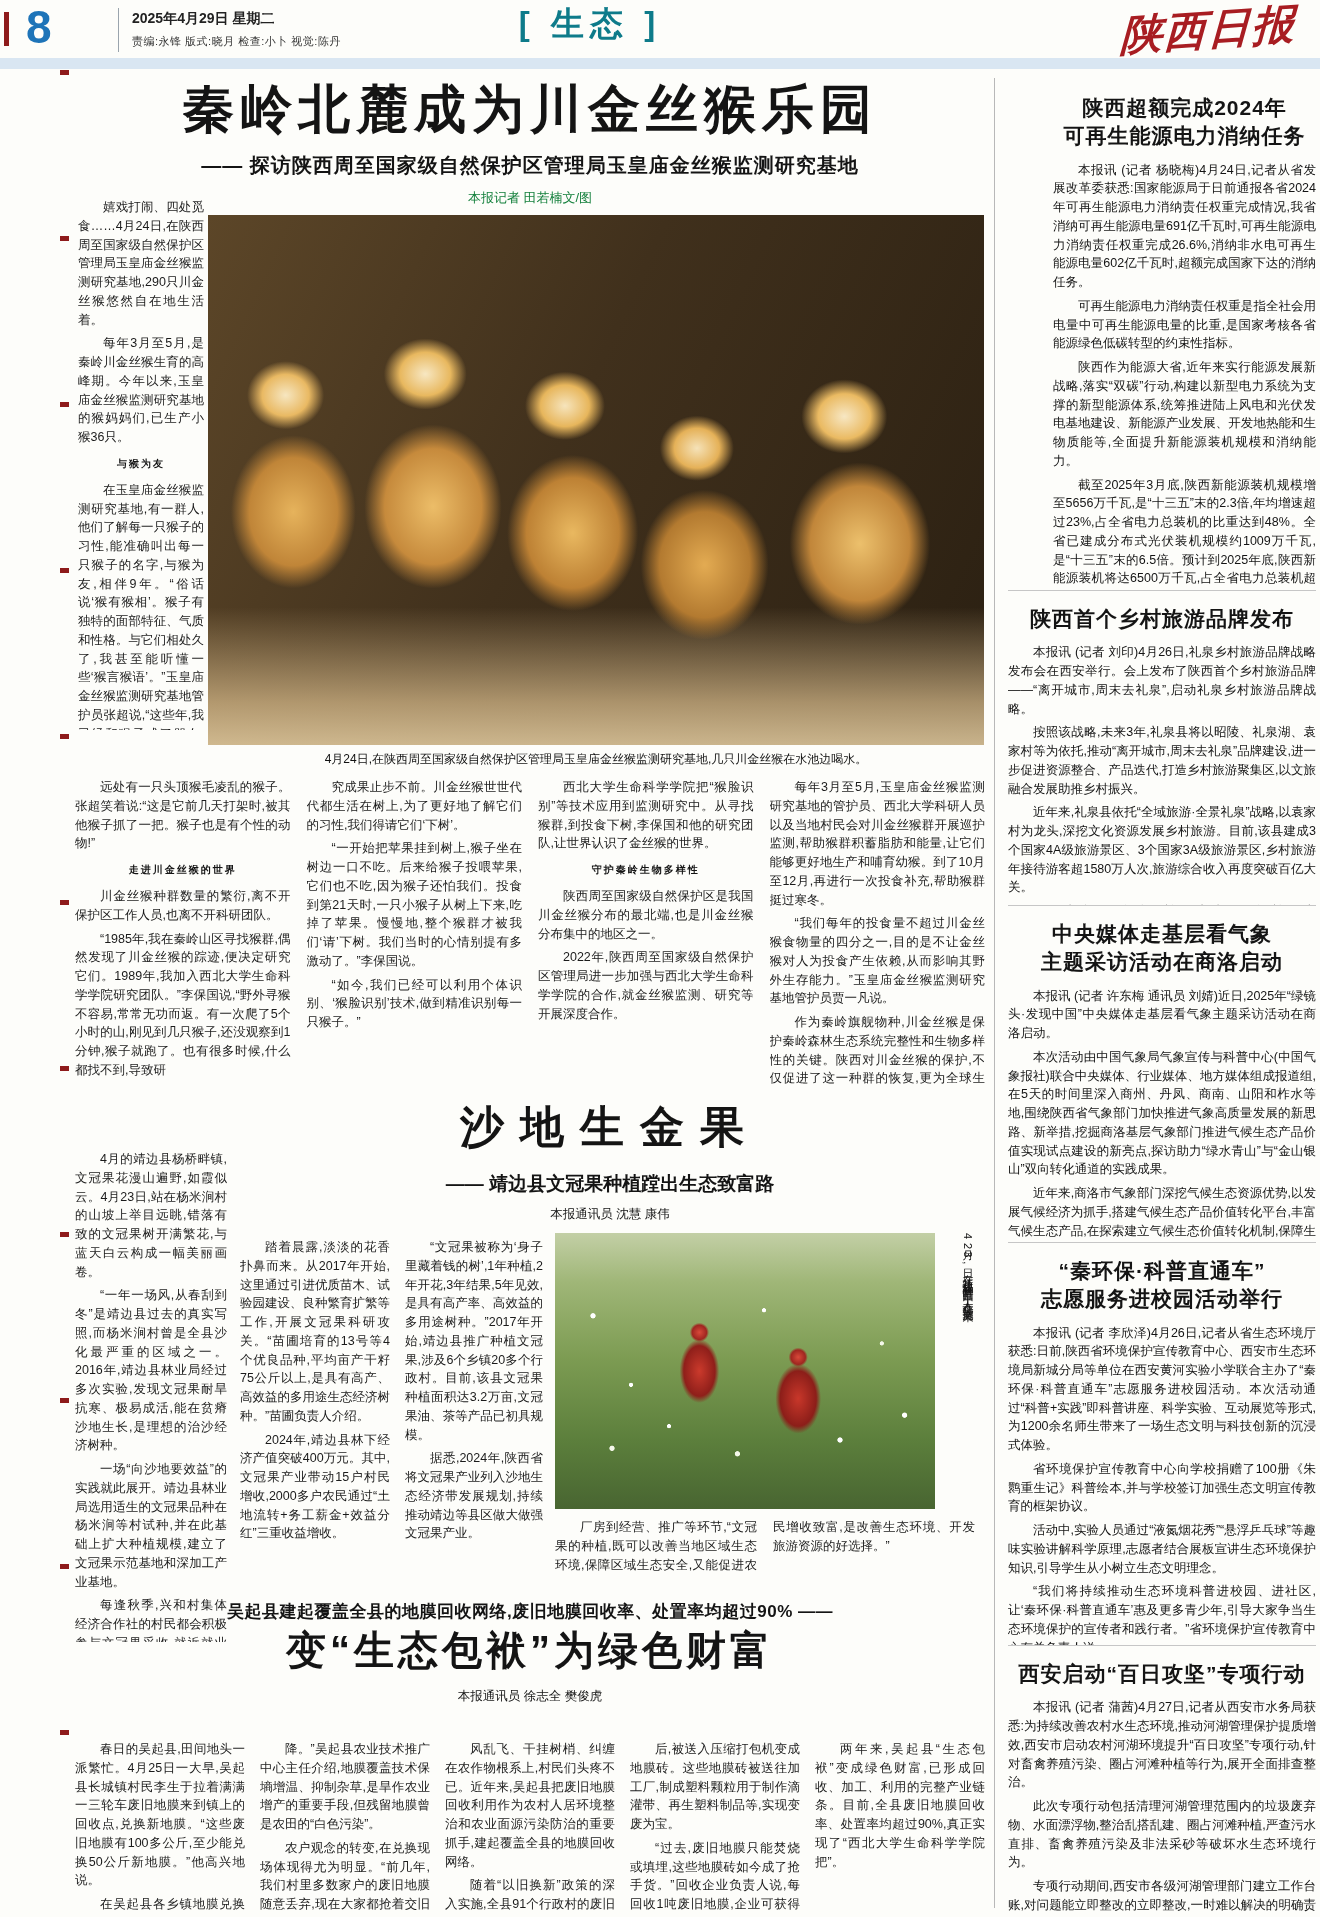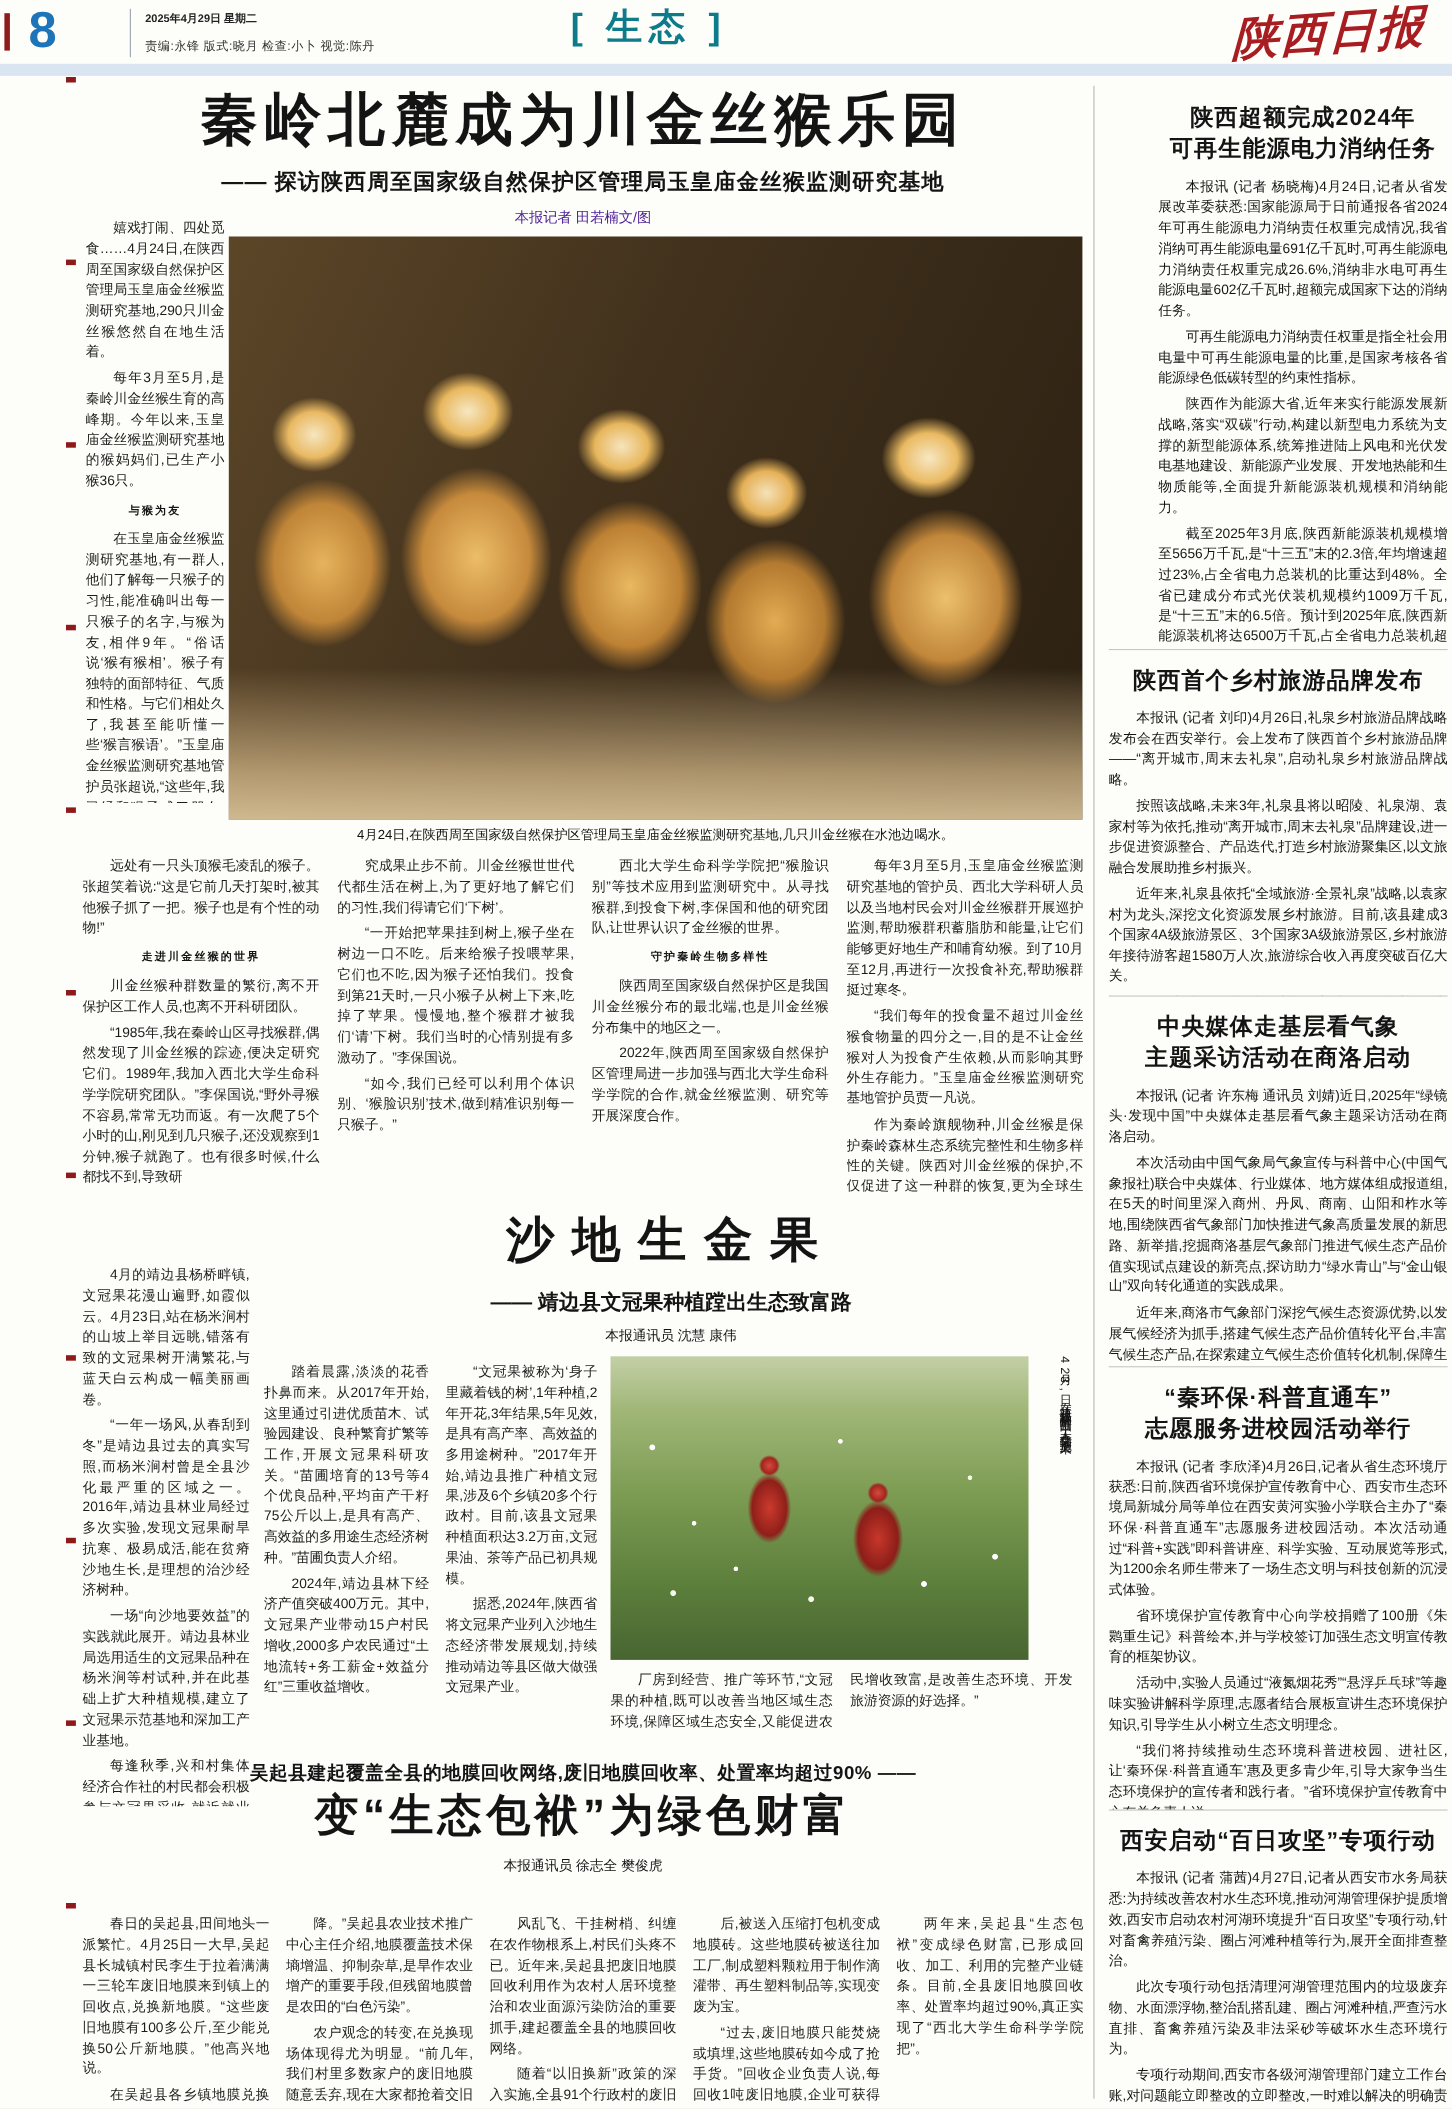--- a/index.html
+++ b/index.html
@@ -3,37 +3,37 @@
 <meta charset="utf-8">
 <style>
   html,body{margin:0;padding:0;background:#e8e8e4;}
   .page{position:relative;width:1320px;height:1917px;margin:0 auto;background:#fdfdfa;
         font-family:"Liberation Sans","DejaVu Sans",sans-serif;color:#141414;overflow:hidden;}
   .abs{position:absolute;}
   
   .pagenum{left:26px;top:4px;font-size:46px;font-weight:900;line-height:1;}
   .hdr-vline{left:118px;top:8px;width:1px;height:44px;background:#9aa4ad;}
   .hdr-redbar{left:4px;top:12px;width:5px;height:34px;background:#8e1b1b;}
-  .hdr-date{left:132px;top:10px;font-size:10px;font-weight:700;color:#222;}
+  .hdr-date{left:132px;top:10px;font-size:14px;font-weight:700;color:#222;}
   .hdr-editors{left:132px;top:34px;font-size:11px;color:#333;letter-spacing:.5px;}
   .hdr-section{left:430px;top:2px;width:320px;text-align:center;font-size:33px;font-weight:900;letter-spacing:6px;}
   .masthead{right:24px;top:2px;font-family:"DejaVu Serif","Liberation Serif",serif;
             font-size:42px;font-weight:900;font-style:italic;transform:rotate(-4deg) skewX(-6deg);letter-spacing:2px;}
   .band{left:0;top:58px;width:1320px;height:11px;}
   .tick{width:9px;height:5px;background:#8e1b1b;left:60px;}
   .vdivider{left:994px;top:78px;width:1px;height:1830px;background:#b8b8b8;}
   
   .bodytext p{margin:0 0 5px;text-indent:2em;font-size:12.5px;line-height:1.5;text-align:justify;color:#1b1b1b;}
   .colbox{overflow:hidden;}
   h3.subhead{text-align:center;font-size:10px;font-weight:700;margin:10px 0;letter-spacing:2px;}
   
   .m-head{left:75px;top:80px;width:910px;text-align:center;}
   .m-head h1{margin:0;font-size:52px;font-weight:900;letter-spacing:6px;line-height:1.15;}
   .m-sub{margin:12px 0 0;font-size:20px;font-weight:600;letter-spacing:1px;}
-  .m-by{margin:10px 0 0;font-size:13px;color:#4c1d95;}
+  .m-by{margin:10px 0 0;font-size:13px;color:#15803d;}
   .photo-monkeys{left:208px;top:215px;width:776px;height:530px;
     background:
       radial-gradient(ellipse 52px 46px at 10% 34%, #f6e6c0 0%, #e9b963 45%, rgba(0,0,0,0) 74%),
       radial-gradient(ellipse 80px 98px at 11% 56%, #e6b35c 0%, #c08538 55%, rgba(0,0,0,0) 78%),
       radial-gradient(ellipse 56px 48px at 28% 30%, #f7e7c2 0%, #e8b85f 45%, rgba(0,0,0,0) 74%),
       radial-gradient(ellipse 88px 105px at 29% 55%, #ecbd68 0%, #c68a3c 55%, rgba(0,0,0,0) 78%),
       radial-gradient(ellipse 54px 46px at 46% 36%, #f6e4bc 0%, #e7b65c 45%, rgba(0,0,0,0) 74%),
       radial-gradient(ellipse 84px 100px at 47% 60%, #e9b860 0%, #bd8134 55%, rgba(0,0,0,0) 78%),
       radial-gradient(ellipse 50px 44px at 63% 44%, #f5e2b8 0%, #e5b158 45%, rgba(0,0,0,0) 74%),
       radial-gradient(ellipse 82px 96px at 64% 66%, #e3ab52 0%, #b37a30 55%, rgba(0,0,0,0) 78%),

